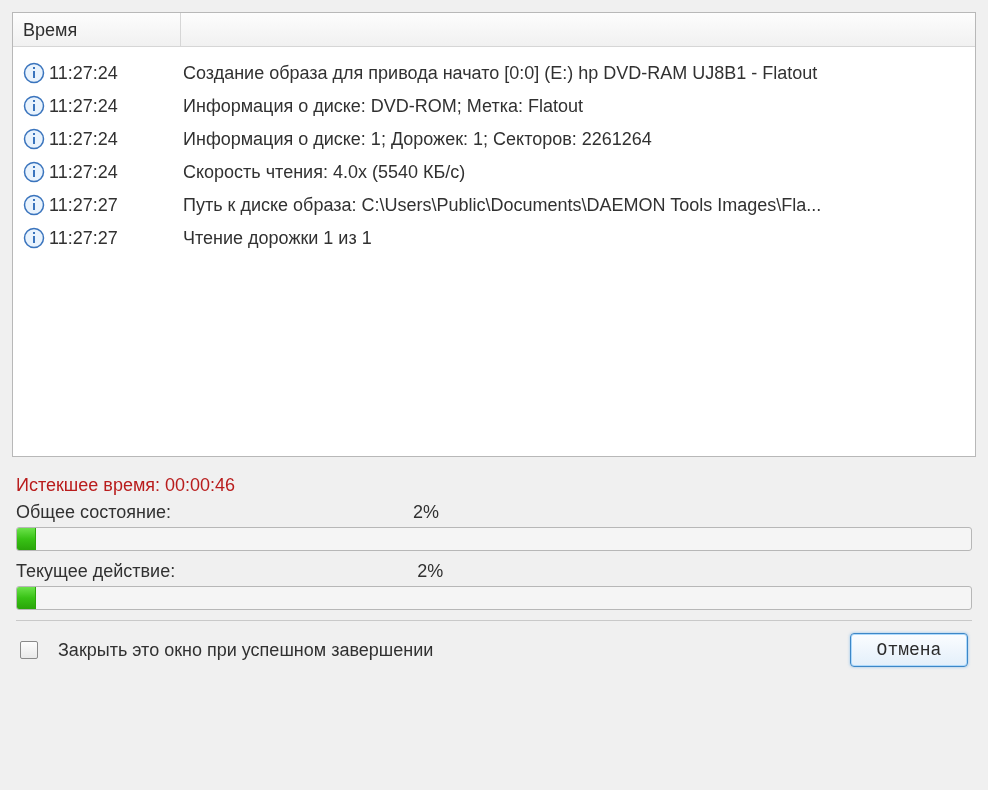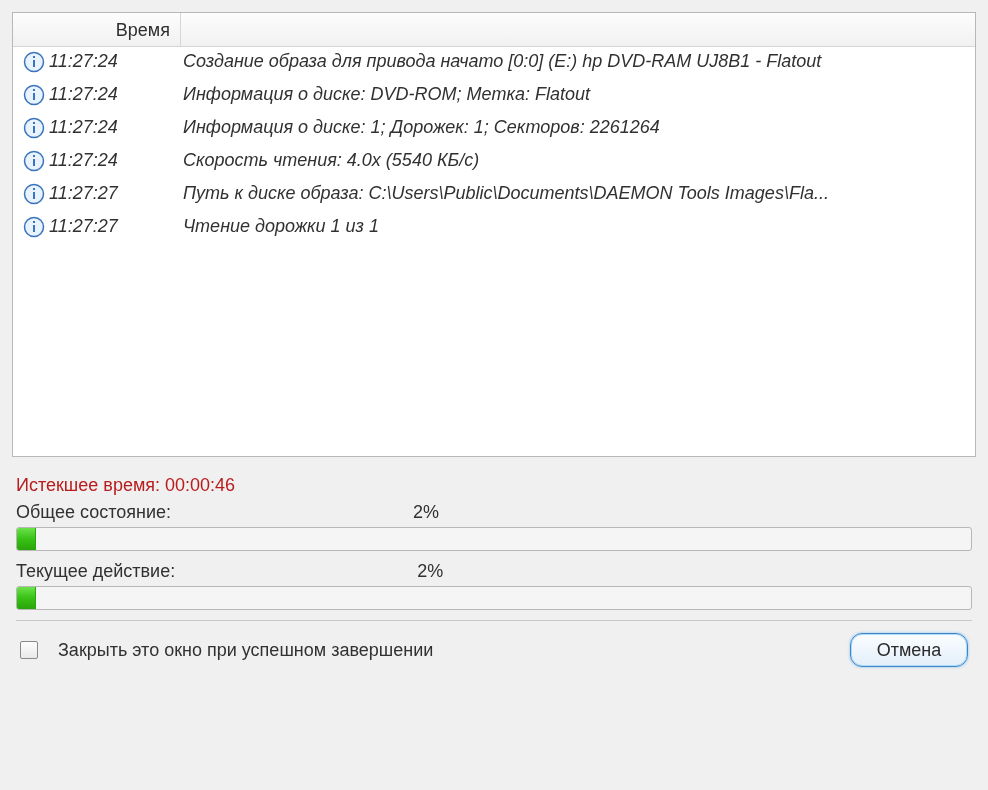--- a/index.html
+++ b/index.html
@@ -23,35 +23,33 @@
     display: flex;
     border-bottom: 1px solid #d6d6d6;
     background: linear-gradient(#fdfdfd, #f1f1f1);
     height: 34px;
     line-height: 34px;
     color: #2f2f2f;
   }
   .log-header .col {
     padding: 0 10px;
     border-right: 1px solid #d6d6d6;
-    text-align: right;
   }
   .col-time { width: 168px; flex: none; }
   .col-event { flex: 1; }
   .log-body {
     flex: 1;
     overflow: hidden;
     padding-top: 4px;
   }
   .log-row {
     display: flex;
-    align-items: flex-start;
+    align-items: flex-end;
     height: 33px;
     padding: 0 10px;
-    font-style: italic;
   }
   .log-row .icon-cell {
     width: 26px;
     flex: none;
     display: flex;
     align-items: center;
   }
   .log-row .time-cell {
     width: 132px;
     flex: none;
@@ -115,24 +113,24 @@
     height: 18px;
     border: 1px solid #8a8a8a;
     background: linear-gradient(#fdfdfd, #e9e9e9);
     border-radius: 2px;
     flex: none;
   }
   .win-button {
     min-width: 118px;
     height: 34px;
     border: 1px solid #3d87c7;
-    border-radius: 12px;
+    border-radius: 4px;
     background: linear-gradient(#fbfdff, #e3effa);
     box-shadow: inset 0 0 0 1px #aedafc, 0 0 3px rgba(77,160,230,0.6);
-    font-family: Liberation Sans, sans-serif;
+    font-family: Liberation Mono, monospace;
     font-size: 18px;
     color: #2b2b2b;
     cursor: pointer;
     padding: 0 18px;
   }
 </style>
 </head>
 <body>
 
 <div class="panel">

